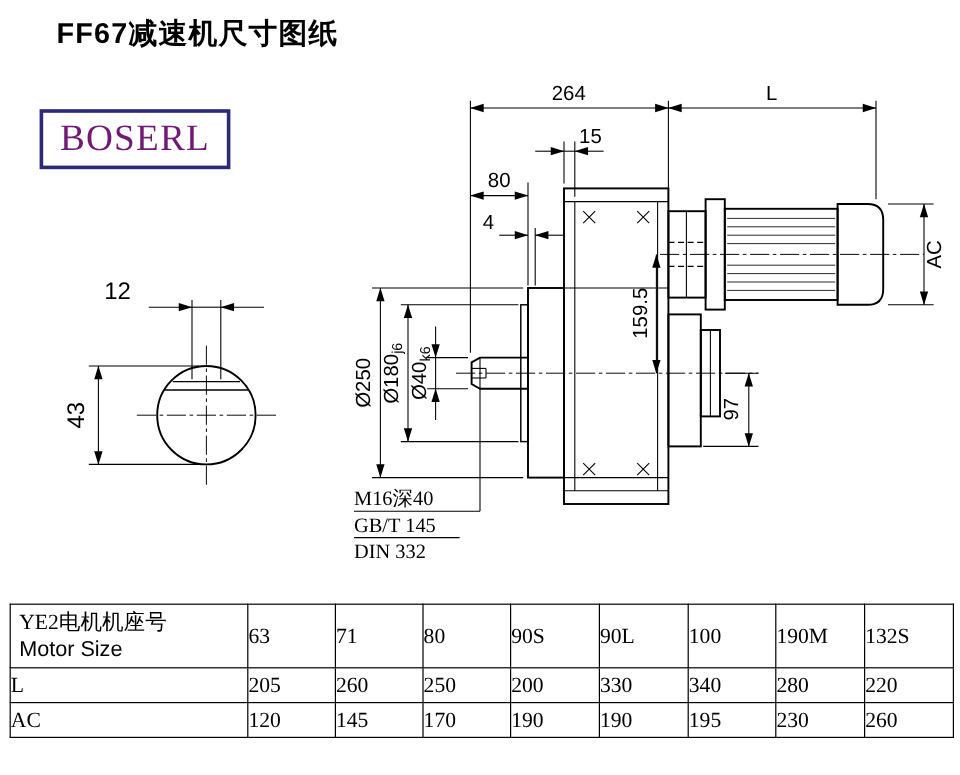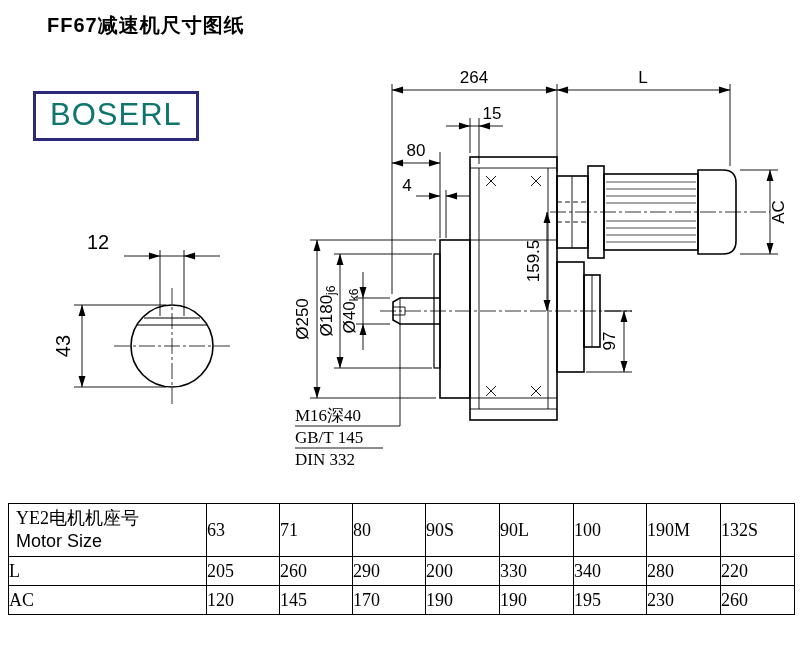--- a/index.html
+++ b/index.html
@@ -1,20 +1,20 @@
 <!DOCTYPE html>
 <html><head>
 <meta charset="utf-8">
 <style>
   html,body{margin:0;padding:0;width:800px;height:646px;background:#fff;overflow:hidden;
             font-family:"Liberation Sans",sans-serif;color:#000;position:relative;}
-  .page-title{position:absolute;left:47px;top:12px;font-size:20px;font-weight:bold;letter-spacing:1px;}
+  .page-title{position:absolute;left:47px;top:12px;font-size:24px;font-weight:bold;letter-spacing:1px;}
   .logo-box{position:absolute;left:33px;top:91px;border:3px solid #2a2a78;background:#fff;
             padding:3px 14px 5px 14px;}
-  .logo-box span{font-family:Liberation Sans, sans-serif;font-size:31px;color:#0f766e;letter-spacing:1px;}
+  .logo-box span{font-family:Liberation Serif, serif;font-size:31px;color:#701a75;letter-spacing:1px;}
   svg.drawing{position:absolute;left:0;top:0;}
   .outline{stroke:#000;stroke-width:1.6;fill:none;}
   .mid{stroke:#000;stroke-width:1.2;fill:none;}
   .thin{stroke:#000;stroke-width:0.9;fill:none;}
   .fin{stroke:#000;stroke-width:0.7;fill:none;}
   .cl{stroke:#000;stroke-width:0.8;fill:none;stroke-dasharray:16 3 3 3;}
   .hid{stroke:#000;stroke-width:0.9;fill:none;stroke-dasharray:5 3;}
   .dimtext{font-family:"Liberation Sans",sans-serif;font-size:17px;fill:#000;}
   .dimtext-lg{font-family:"Liberation Sans",sans-serif;font-size:20px;fill:#000;}
   .tol{font-size:12px;}
@@ -207,21 +207,21 @@
       <td>90S</td>
       <td>90L</td>
       <td>100</td>
       <td>190M</td>
       <td>132S</td>
     </tr>
     <tr class="data">
       <td>L</td>
       <td>205</td>
       <td>260</td>
-      <td>290</td>
+      <td>250</td>
       <td>200</td>
       <td>330</td>
       <td>340</td>
       <td>280</td>
       <td>220</td>
     </tr>
     <tr class="data">
       <td>AC</td>
       <td>120</td>
       <td>145</td>

